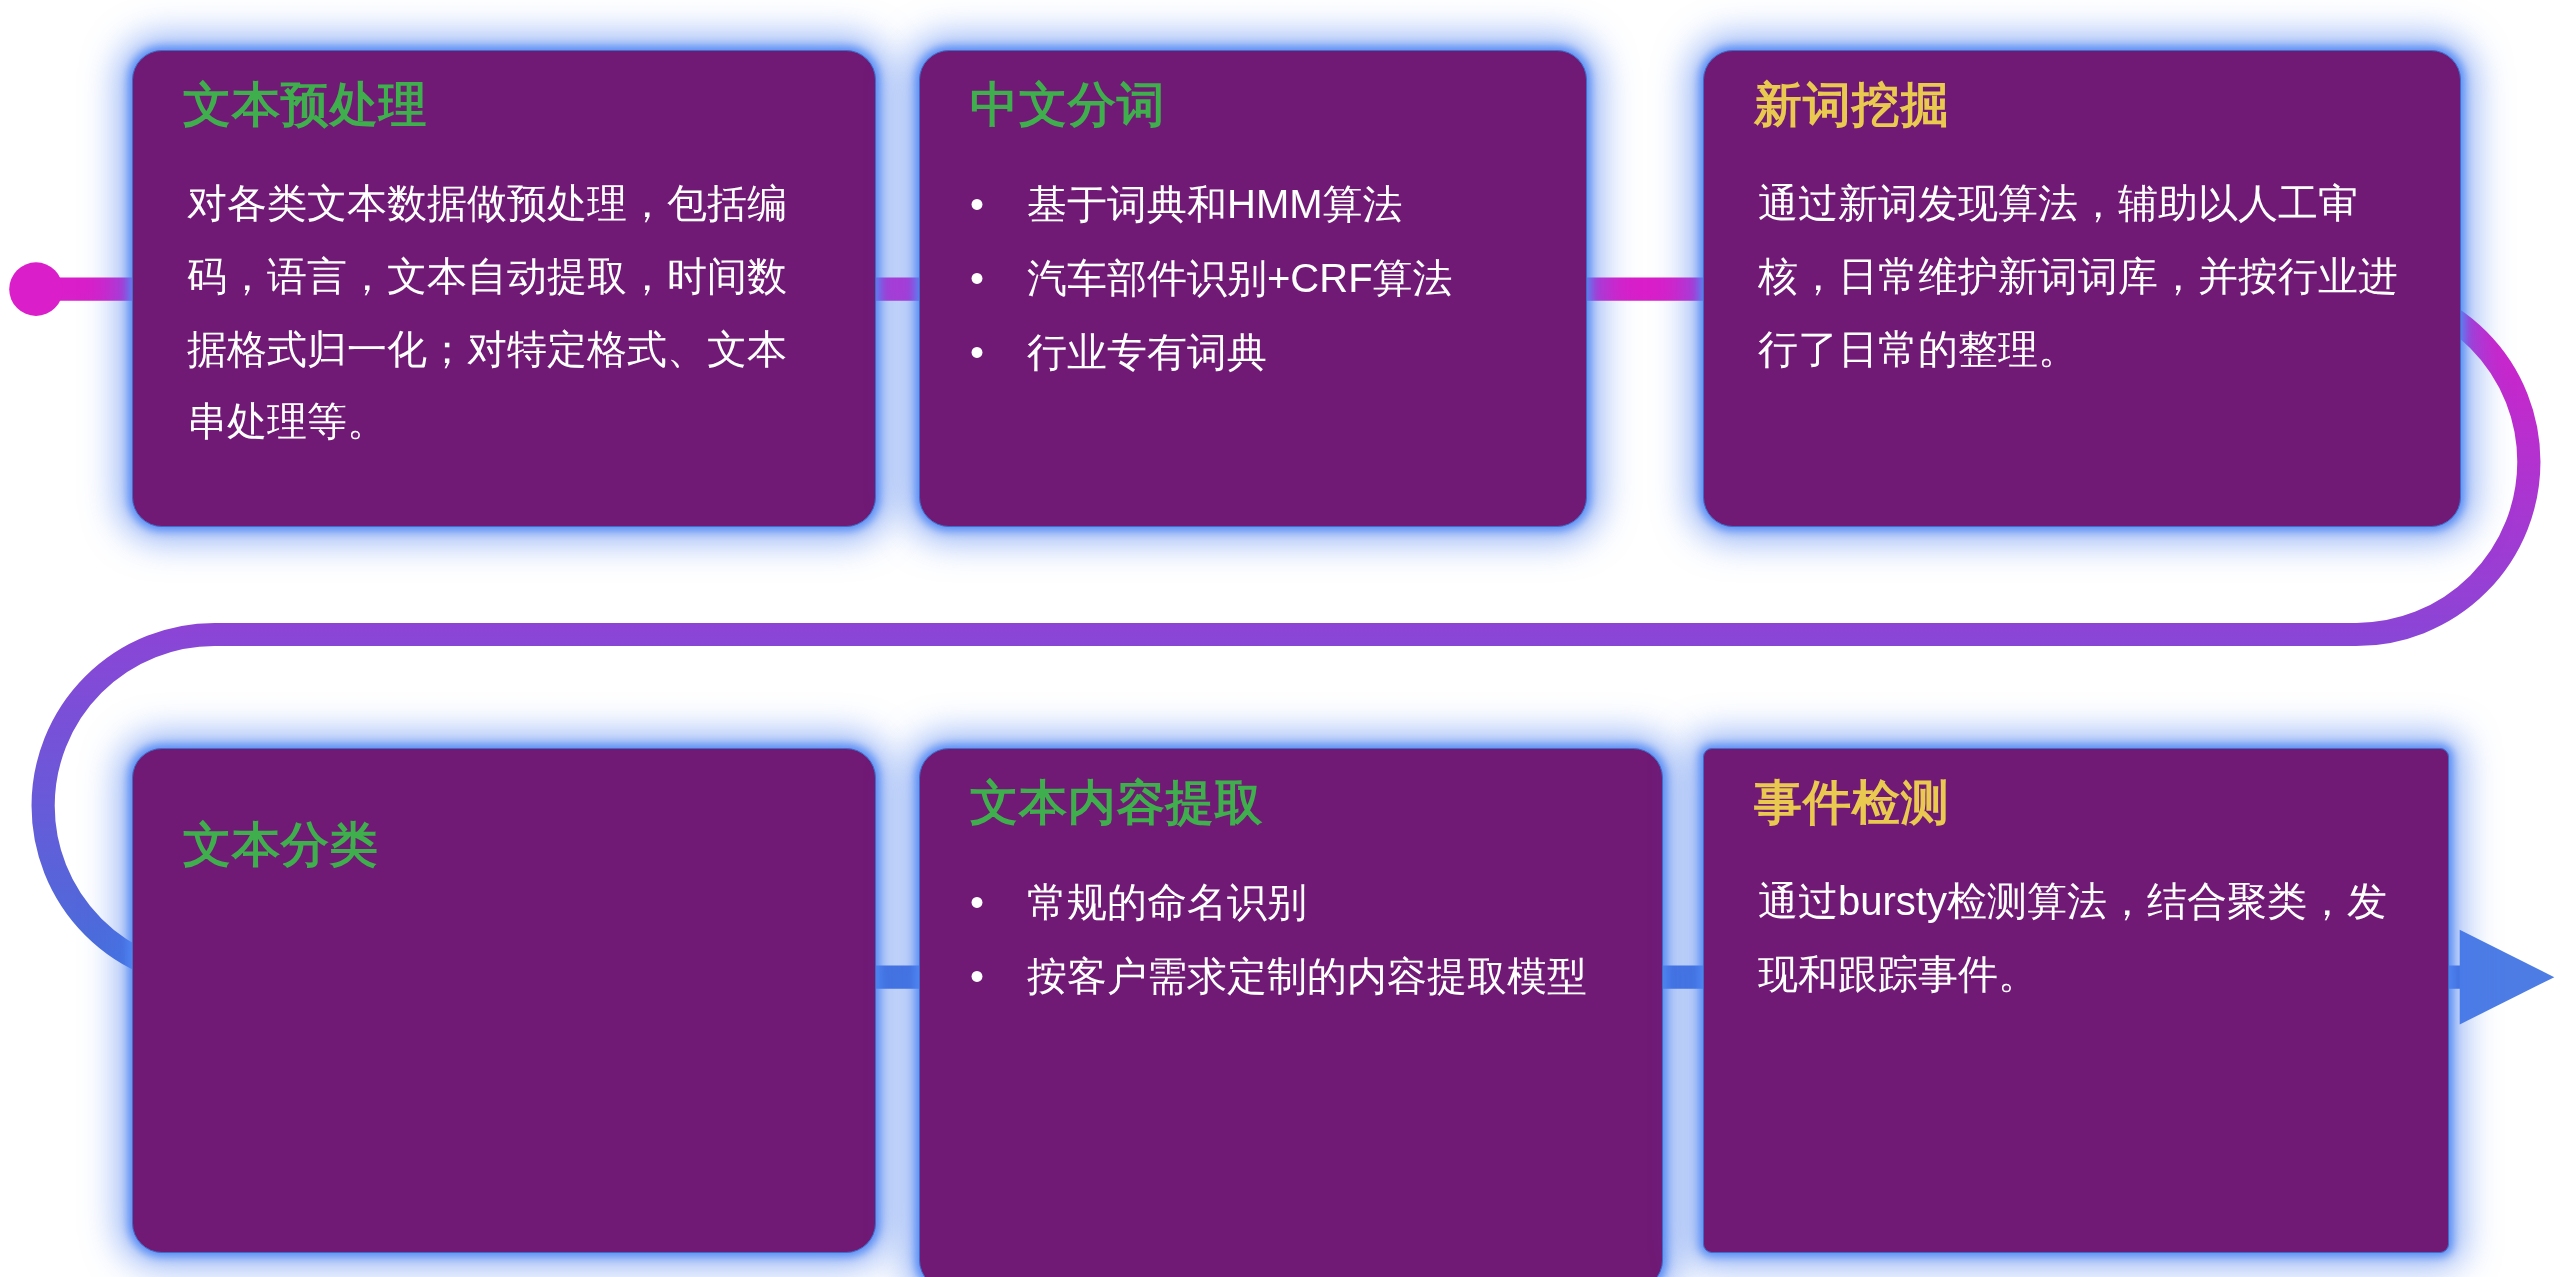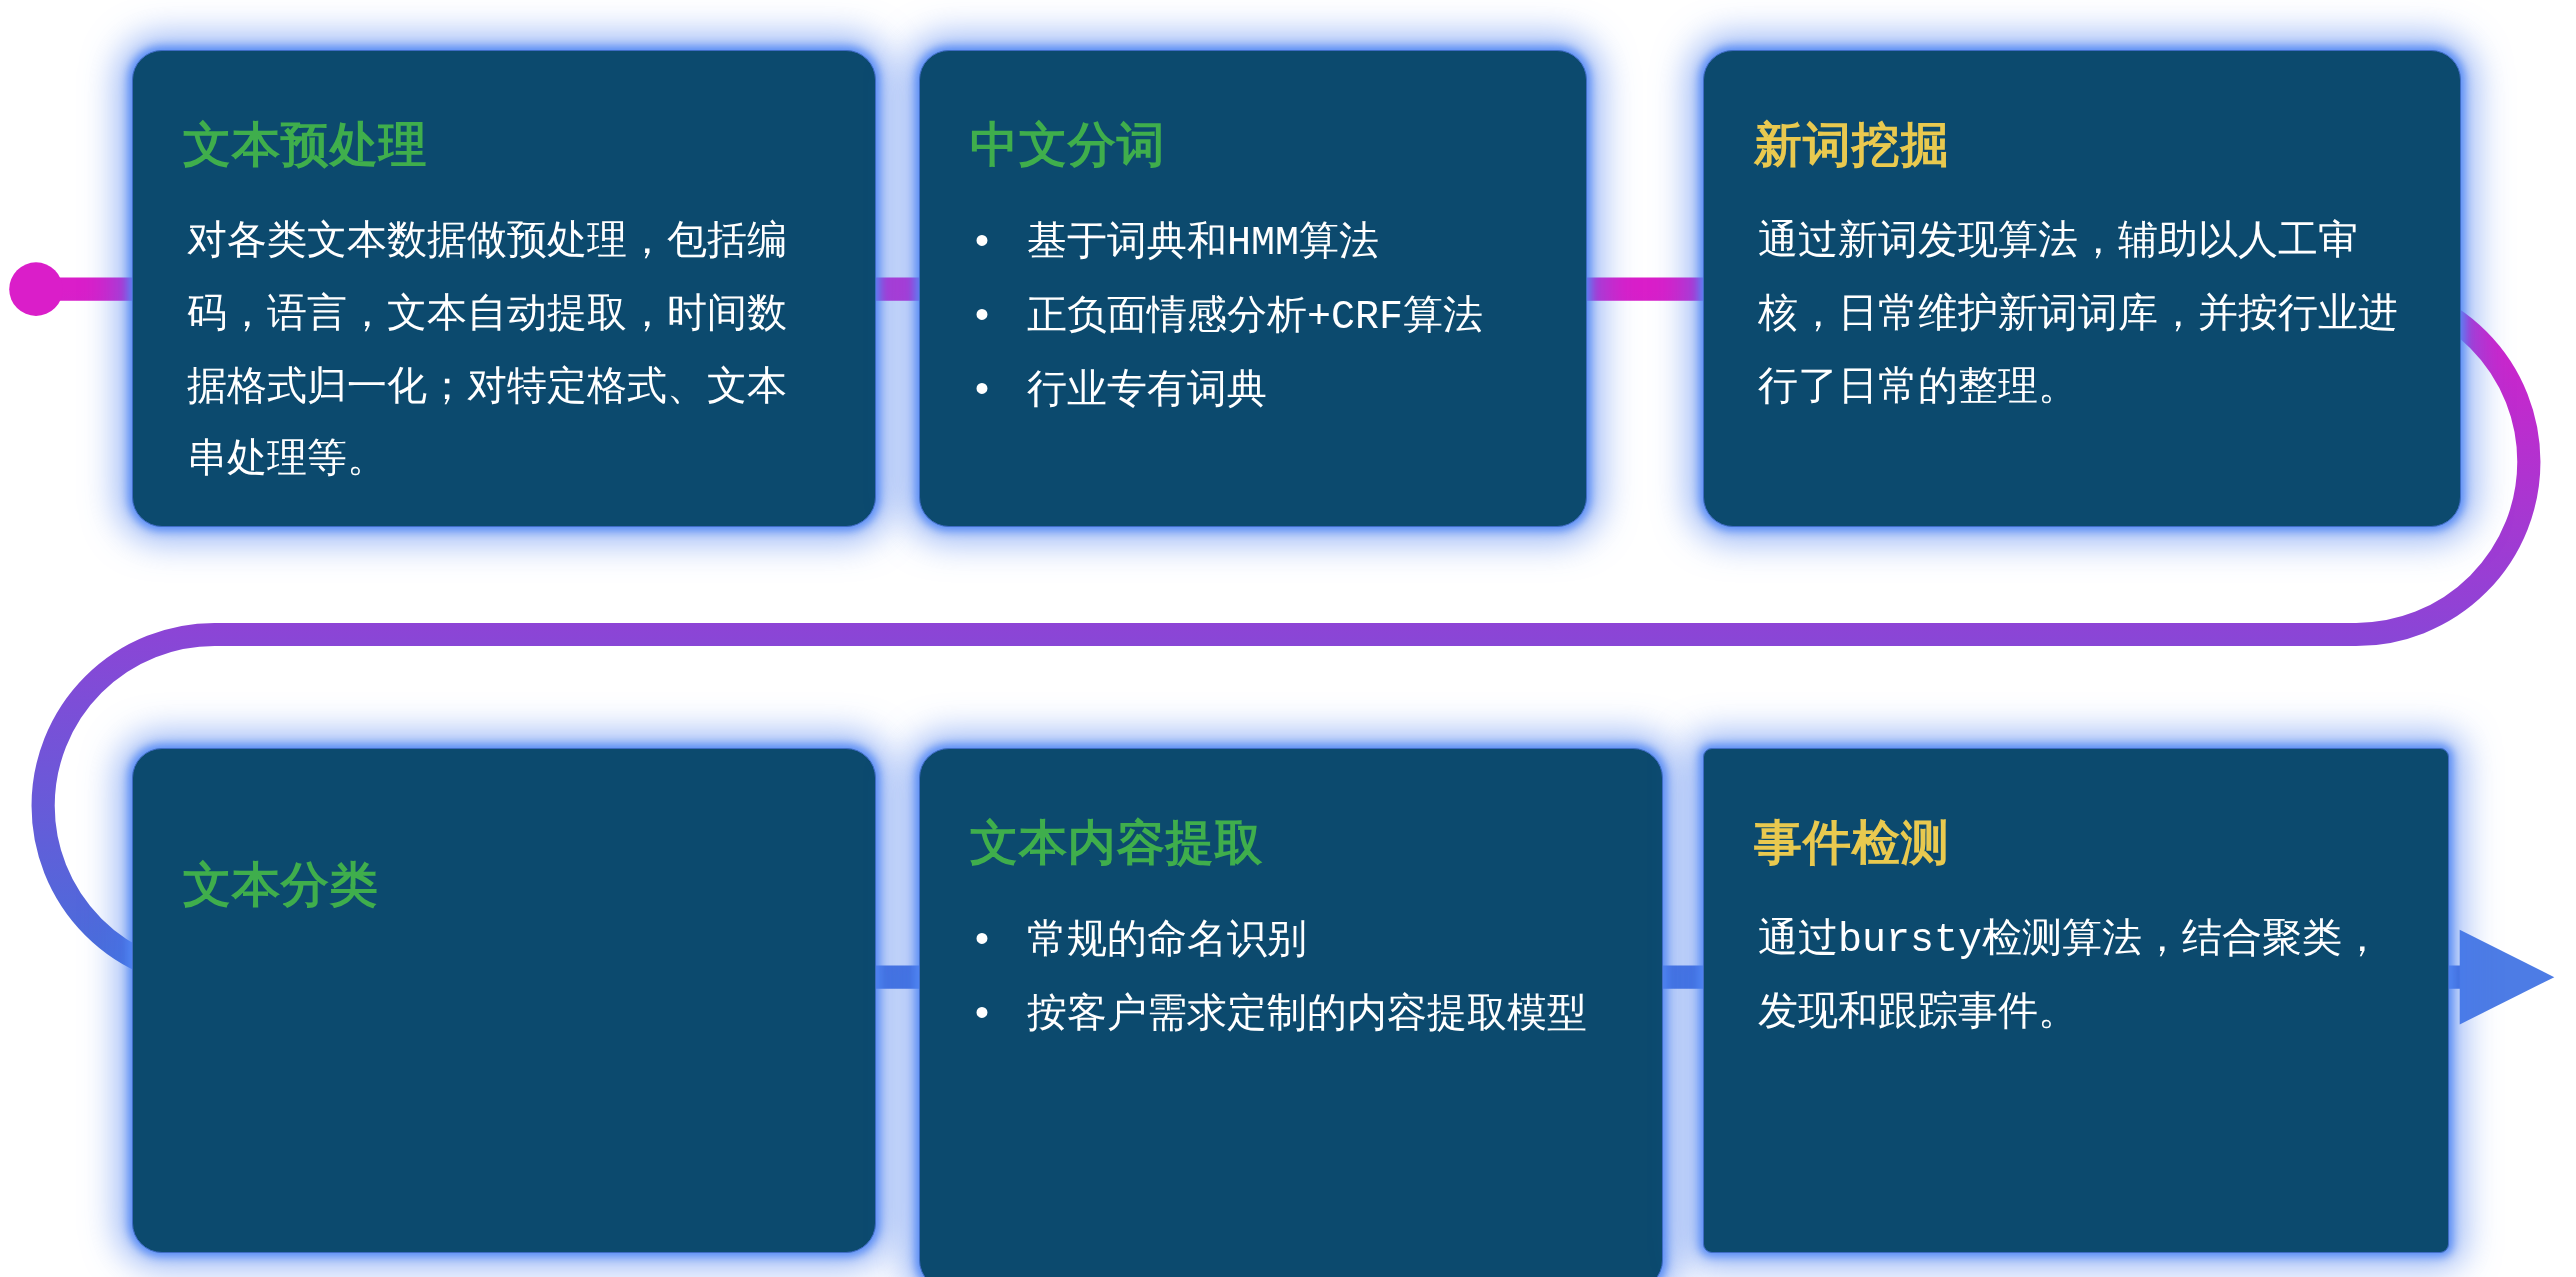--- a/index.html
+++ b/index.html
@@ -12,27 +12,26 @@
     font-family: "Liberation Sans", "DejaVu Sans", sans-serif;
   }
   .flow {
     position: absolute;
     left: 0; top: 0;
     z-index: 0;
   }
   .card {
     position: absolute;
     z-index: 1;
-    background: #0c4a6e;
+    background: #701a75;
     border: 1.8px solid #3f6cc4;
     border-radius: 30px;
-    padding: 62px 50px;
+    padding: 22px 50px;
     box-sizing: border-box;
     box-shadow: 0 0 9px 3.6px rgba(82,136,245,0.9), 0 0 34px 14.3px rgba(70,122,238,0.55);
-    font-family: Liberation Mono, monospace;
   }
   .card-title {
     margin: 0 0 30px 0;
     font-size: 48px;
     font-weight: bold;
     letter-spacing: 0.9px;
   }
   .card-body {
     margin: 4px;
     font-size: 40px;
@@ -79,21 +78,21 @@
 
   <div class="card" style="left:919px; top:50px; width:668px; height:477px;">
     <h2 class="card-title" style="color: rgb(63, 174, 76);">中文分词</h2>
     <ul class="card-list">
       <li>
         <span class="bullet-dot">•</span>
         <span class="bullet-text">基于词典和HMM算法</span>
       </li>
       <li>
         <span class="bullet-dot">•</span>
-        <span class="bullet-text">正负面情感分析+CRF算法</span>
+        <span class="bullet-text">汽车部件识别+CRF算法</span>
       </li>
       <li>
         <span class="bullet-dot">•</span>
         <span class="bullet-text">行业专有词典</span>
       </li>
     </ul>
   </div>
 
   <div class="card" style="left:1703px; top:50px; width:758px; height:477px;">
     <h2 class="card-title" style="color: rgb(233, 201, 79);">新词挖掘</h2>

